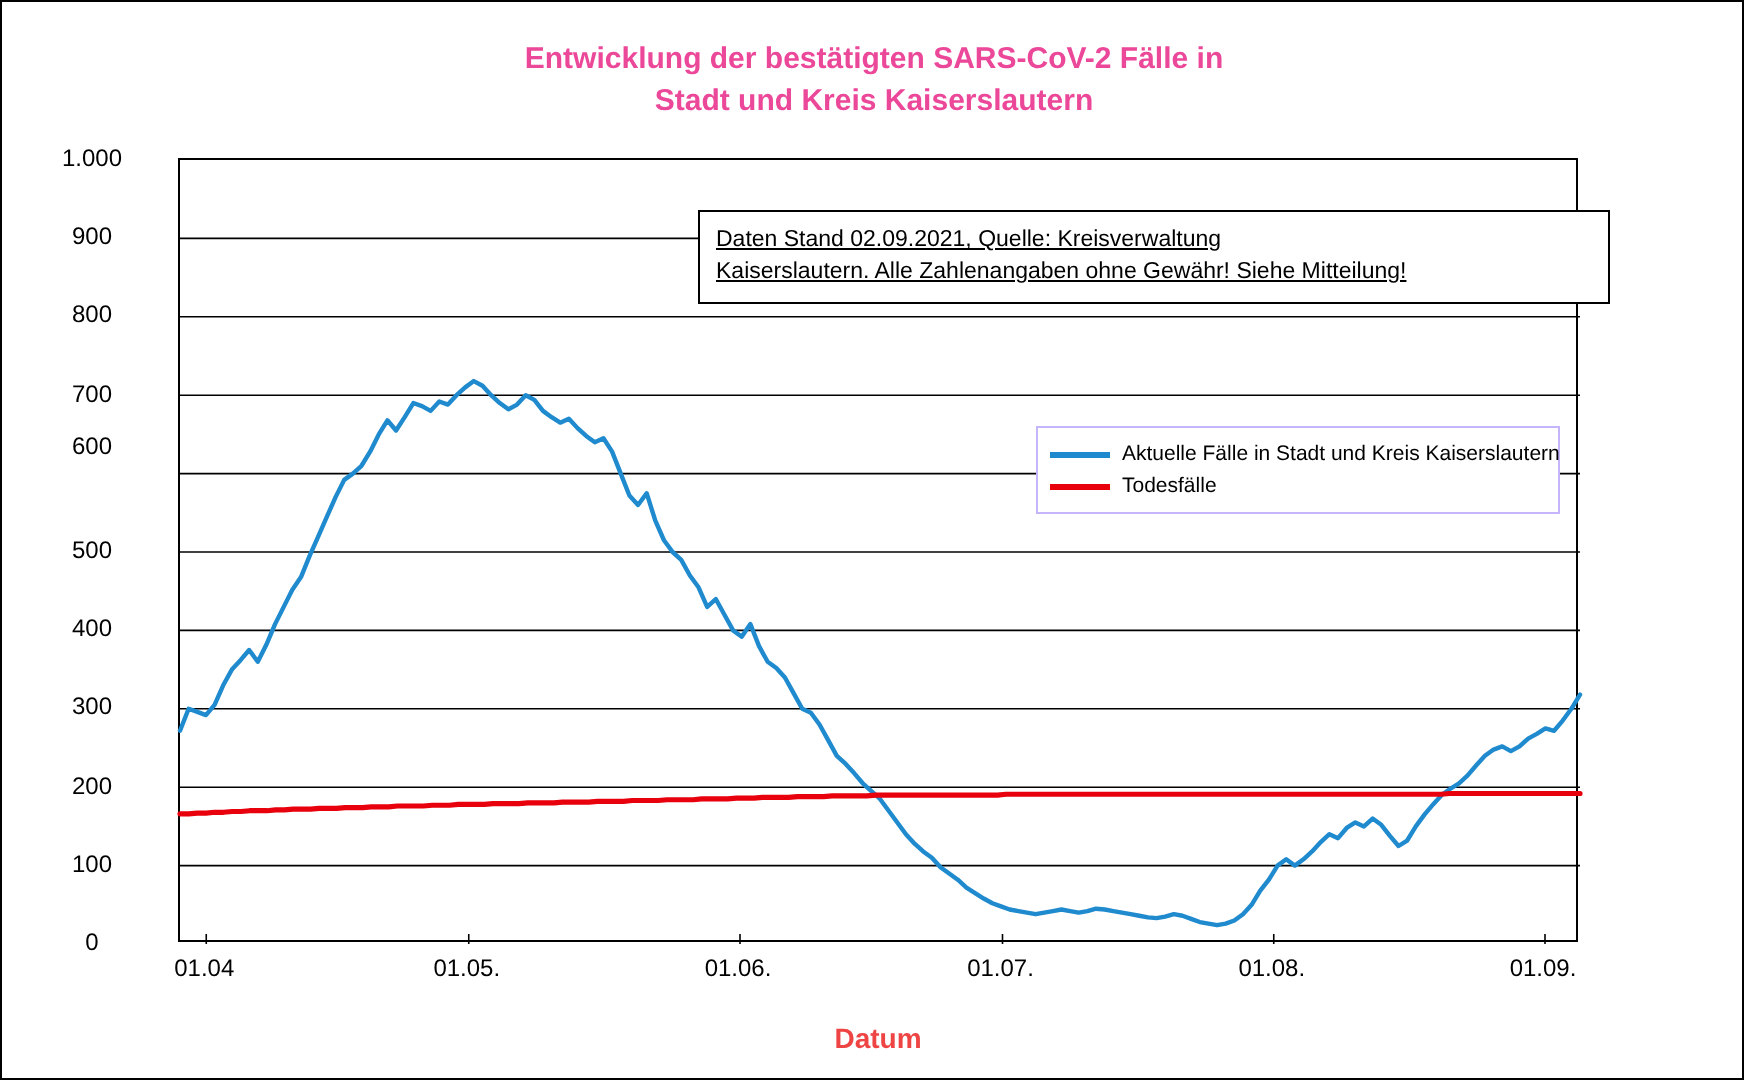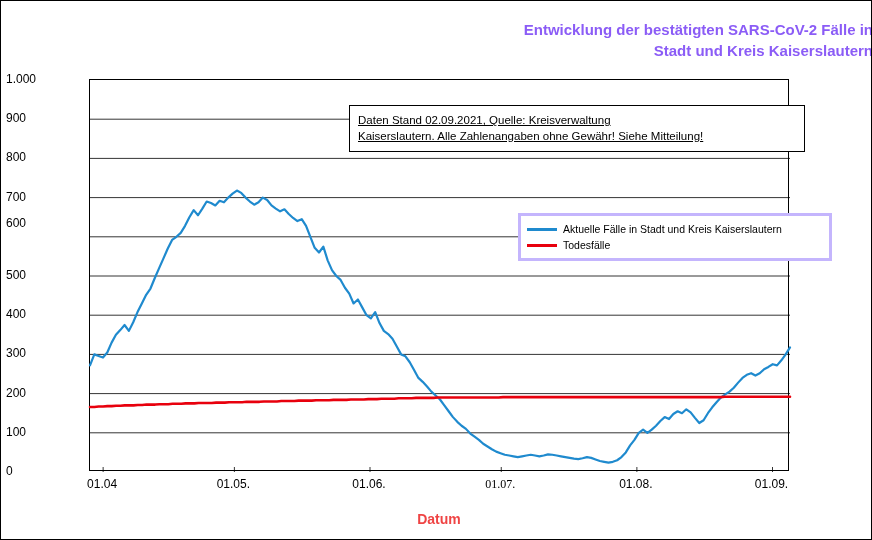--- a/index.html
+++ b/index.html
@@ -17,24 +17,24 @@
     box-sizing: border-box;
     border: 1px solid #000000;
     background: #ffffff;
     overflow: hidden;
   }
   #chart-title {
     position: absolute;
     left: 0;
     top: 18px;
     width: 872px;
-    text-align: right;
+    text-align: center;
     font-size: 15px;
     font-weight: bold;
-    color: #8b5cf6;
+    color: #ec4899;
     line-height: 21px;
   }
   #chart-title .line {
     display: block;
   }
   #plot-wrap {
     position: absolute;
     left: 88px;
     top: 78px;
     width: 700px;
@@ -58,21 +58,21 @@
     transform-origin: center center;
     white-space: nowrap;
     font-size: 14px;
     font-weight: bold;
     color: #000000;
   }
   .ytick {
     position: absolute;
     right: 703px;
     width: 80px;
-    text-align: left;
+    text-align: center;
     font-size: 12px;
     color: #000000;
     transform: translateY(-50%);
   }
   .xtick {
     position: absolute;
     top: 398px;
     width: 80px;
     margin-left: -40px;
     text-align: center;
@@ -101,24 +101,24 @@
     font-size: 11.5px;
     line-height: 16px;
     color: #000000;
     text-decoration: underline;
   }
   #note-box .line { display: block; }
   #legend-box {
     position: absolute;
     left: 428px;
     top: 133px;
-    width: 314px;
+    width: 262px;
     padding: 5px 6px;
     box-sizing: border-box;
-    border: 3px solid #c4b5fd;
+    border: 1px solid #c4b5fd;
     background: #ffffff;
   }
   .legend-row {
     display: flex;
     align-items: center;
     height: 16px;
   }
   .legend-swatch {
     width: 30px;
     height: 0;
@@ -165,21 +165,21 @@
         <div class="ytick" style="top: 144px;">600</div>
         <div class="ytick" style="top: 117.6px;">700</div>
         <div class="ytick" style="top: 78.4px;">800</div>
         <div class="ytick" style="top: 39.2px;">900</div>
         <div class="ytick" style="top: 0px;">1.000</div>
       </div>
     <div id="xtick-container">
         <div class="xtick" style="left: 13.125px;">01.04</div>
         <div class="xtick" style="left: 144.375px;">01.05.</div>
         <div class="xtick" style="left: 280px;">01.06.</div>
-        <div class="xtick" style="left: 411.25px; font-family: Liberation Serif, serif;">01.07.</div>
+        <div class="xtick" style="left: 411.25px;">01.07.</div>
         <div class="xtick" style="left: 546.875px;">01.08.</div>
         <div class="xtick" style="left: 682.5px;">01.09.</div>
       </div>
 
     <div id="plot-area">
       <svg class="series-layer" id="grid-layer" viewBox="0 0 700 392" preserveAspectRatio="none">
           <line x1="0" x2="700" y1="352.8" y2="352.8" stroke="#000000" stroke-width="0.8"></line>
           <line x1="0" x2="700" y1="313.6" y2="313.6" stroke="#000000" stroke-width="0.8"></line>
           <line x1="0" x2="700" y1="274.4" y2="274.4" stroke="#000000" stroke-width="0.8"></line>
           <line x1="0" x2="700" y1="235.2" y2="235.2" stroke="#000000" stroke-width="0.8"></line>

